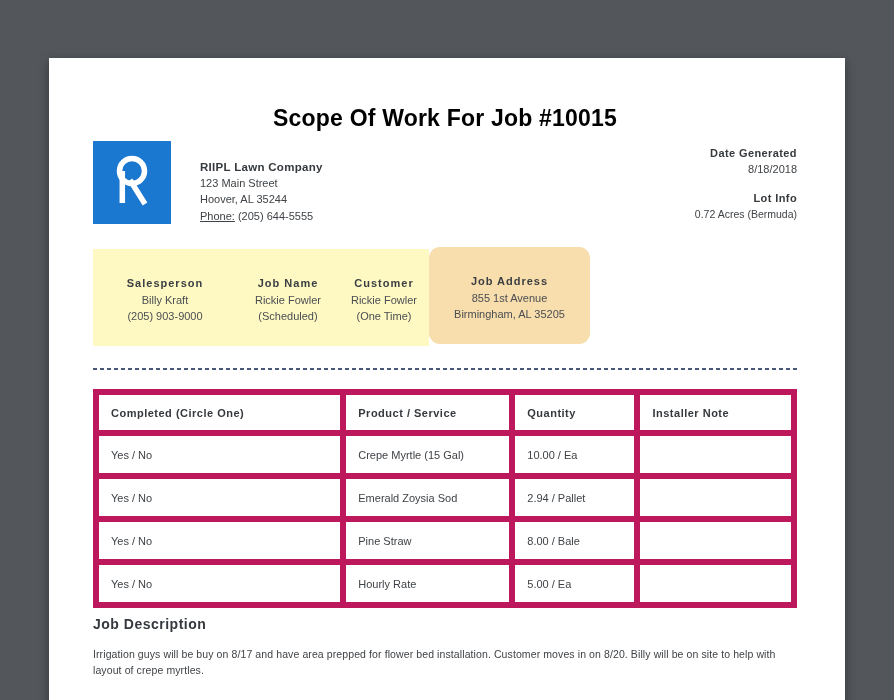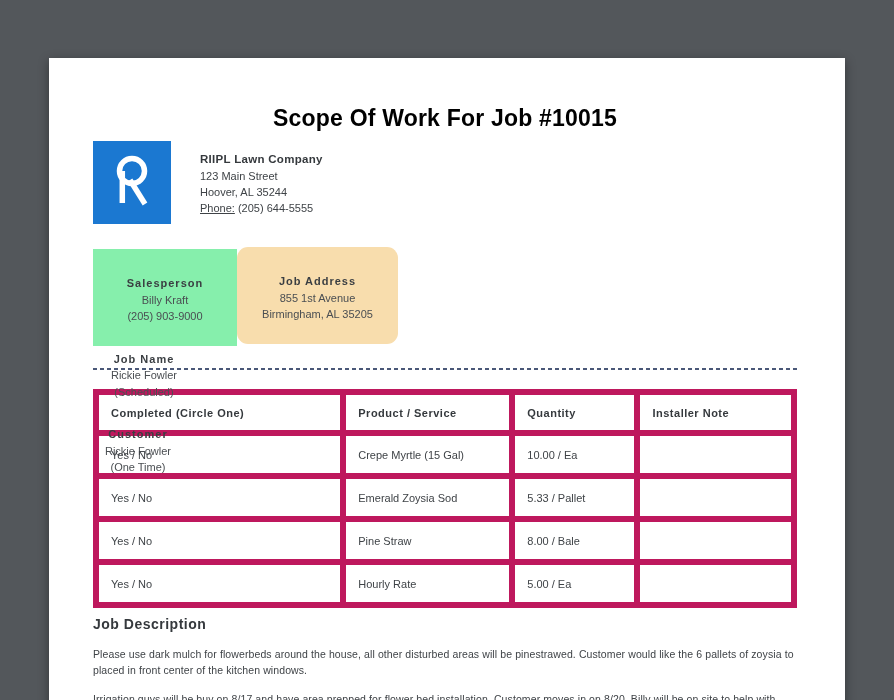--- a/index.html
+++ b/index.html
@@ -33,21 +33,21 @@
     color: #000000;
     letter-spacing: 0.2px;
   }
   
   .header {
     margin-top: 11px;
     display: flex;
     justify-content: space-between;
     align-items: flex-start;
   }
-  .header-left { display: flex; align-items: center; }
+  .header-left { display: flex; align-items: flex-end; }
   .logo {
     width: 78px; height: 83px;
     background: #1b78d1;
     display: flex; align-items: center; justify-content: center;
     flex: 0 0 auto;
   }
   .company {
     margin-left: 29px;
     padding-top: 3px;
     font-size: 11px;
@@ -78,23 +78,22 @@
   
   .band {
     margin-top: 23px;
     display: flex;
     align-items: flex-start;
     height: 99px;
   }
   .band-light {
     margin-top: 2px;
     display: flex;
-    background: #86efac;
+    background: #fef9c3;
     height: 97px;
-    flex-direction: column;
   }
   .band-col {
     padding-top: 26px;
     text-align: center;
     font-size: 11px;
     line-height: 16.5px;
     color: #4a4e52;
   }
   .band-col .band-label {
     font-weight: bold;
@@ -184,20 +183,27 @@
             <line x1="20" y1="25" x2="35" y2="49" stroke="#ffffff" stroke-width="5.5"></line>
           </svg>
         </div>
         <div class="company">
           <div class="company-name">RIIPL Lawn Company</div>
           <div>123 Main Street</div>
           <div>Hoover, AL 35244</div>
           <div><span class="phone-label">Phone:</span> <span>(205) 644-5555</span></div>
         </div>
       </div>
+      <div class="meta">
+        <div class="meta-label">Date Generated</div>
+        <div>8/18/2018</div>
+        <div class="meta-gap"></div>
+        <div class="meta-label">Lot Info</div>
+        <div class="lot-value">0.72 Acres (Bermuda)</div>
+      </div>
     </div>
 
     <div class="band">
       <div class="band-light">
         <div class="band-col bc-0">
           <div class="band-label">Salesperson</div>
           <div>Billy Kraft</div>
           <div>(205) 903-9000</div>
         </div>
         <div class="band-col bc-1">
@@ -232,36 +238,35 @@
       <tbody>
         <tr>
           <td>Yes / No</td>
           <td>Crepe Myrtle (15 Gal)</td>
           <td>10.00 / Ea</td>
           <td></td>
         </tr>
         <tr>
           <td>Yes / No</td>
           <td>Emerald Zoysia Sod</td>
-          <td>5.33 / Pallet</td>
+          <td>2.94 / Pallet</td>
           <td></td>
         </tr>
         <tr>
           <td>Yes / No</td>
           <td>Pine Straw</td>
           <td>8.00 / Bale</td>
           <td></td>
         </tr>
         <tr>
           <td>Yes / No</td>
           <td>Hourly Rate</td>
           <td>5.00 / Ea</td>
           <td></td>
         </tr>
       </tbody>
     </table>
 
     <div class="job-desc-heading">Job Description</div>
-    <p class="job-desc-p">Please use dark mulch for flowerbeds around the house, all other disturbed areas will be pinestrawed. Customer would like the 6 pallets of zoysia to placed in front center of the kitchen windows.</p>
     <p class="job-desc-p">Irrigation guys will be buy on 8/17 and have area prepped for flower bed installation. Customer moves in on 8/20. Billy will be on site to help with layout of crepe myrtles.</p>
 
   </div>
 </div>
 
 </body></html>

